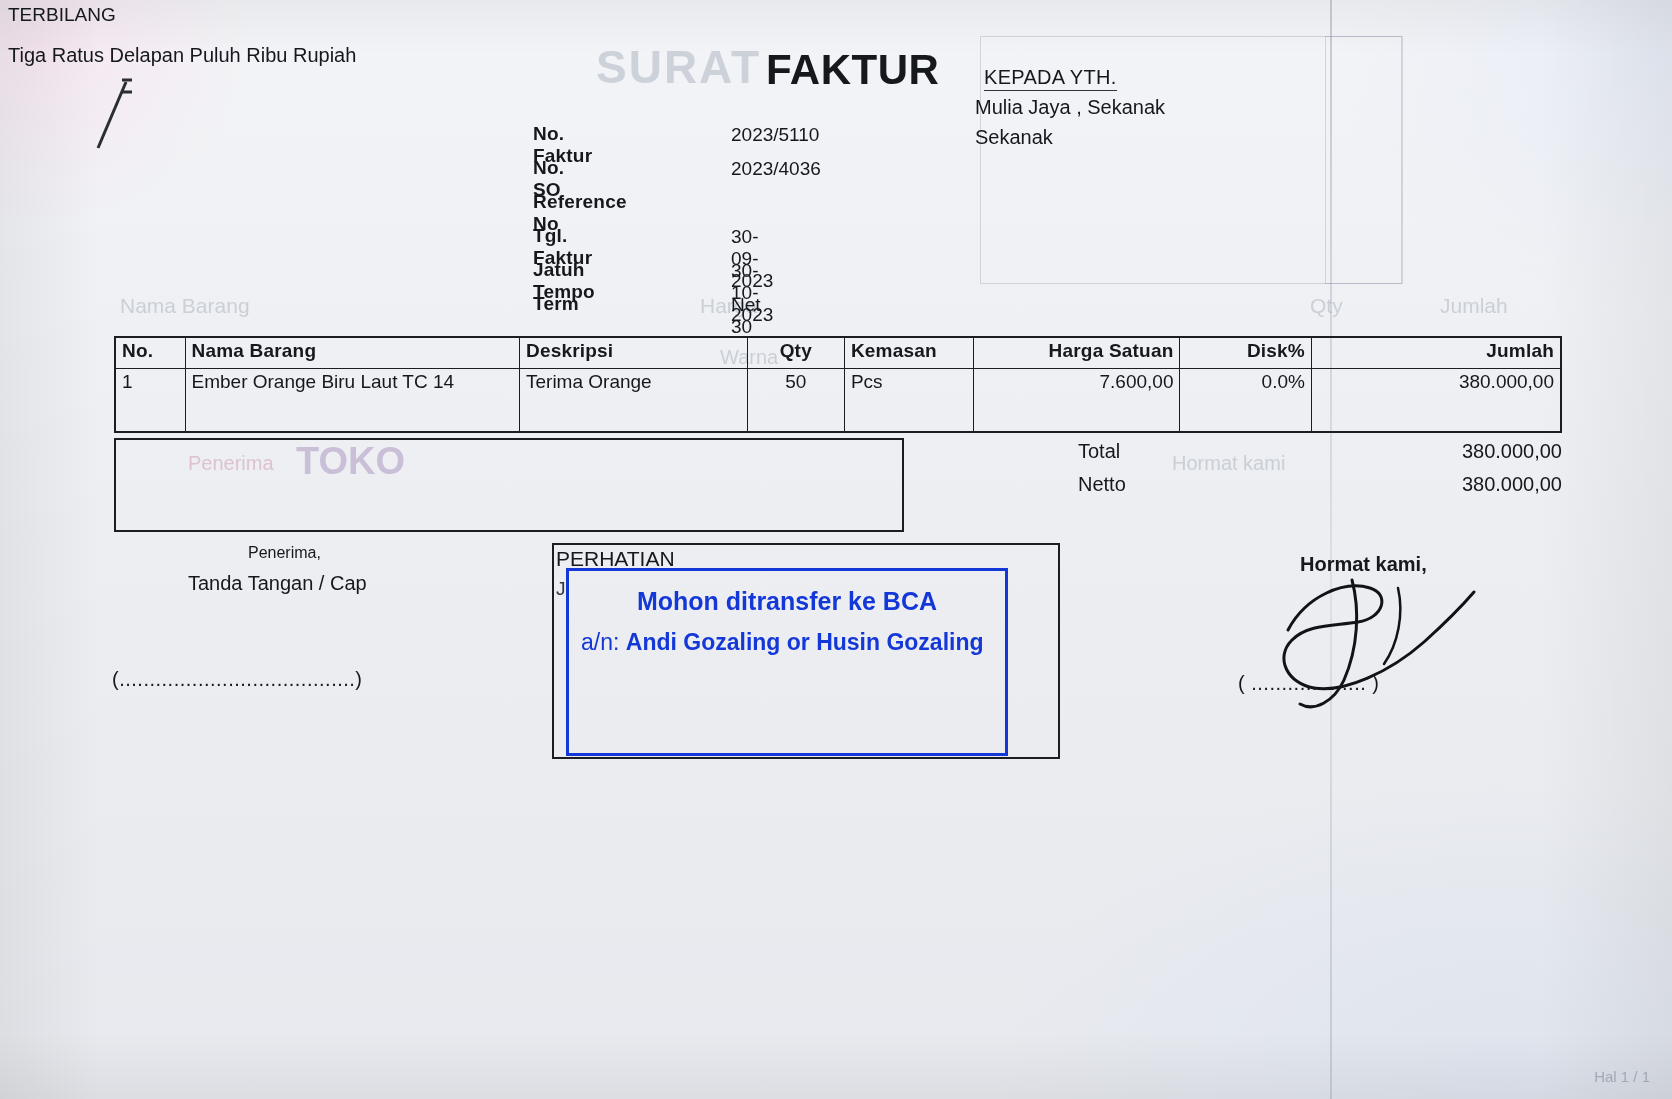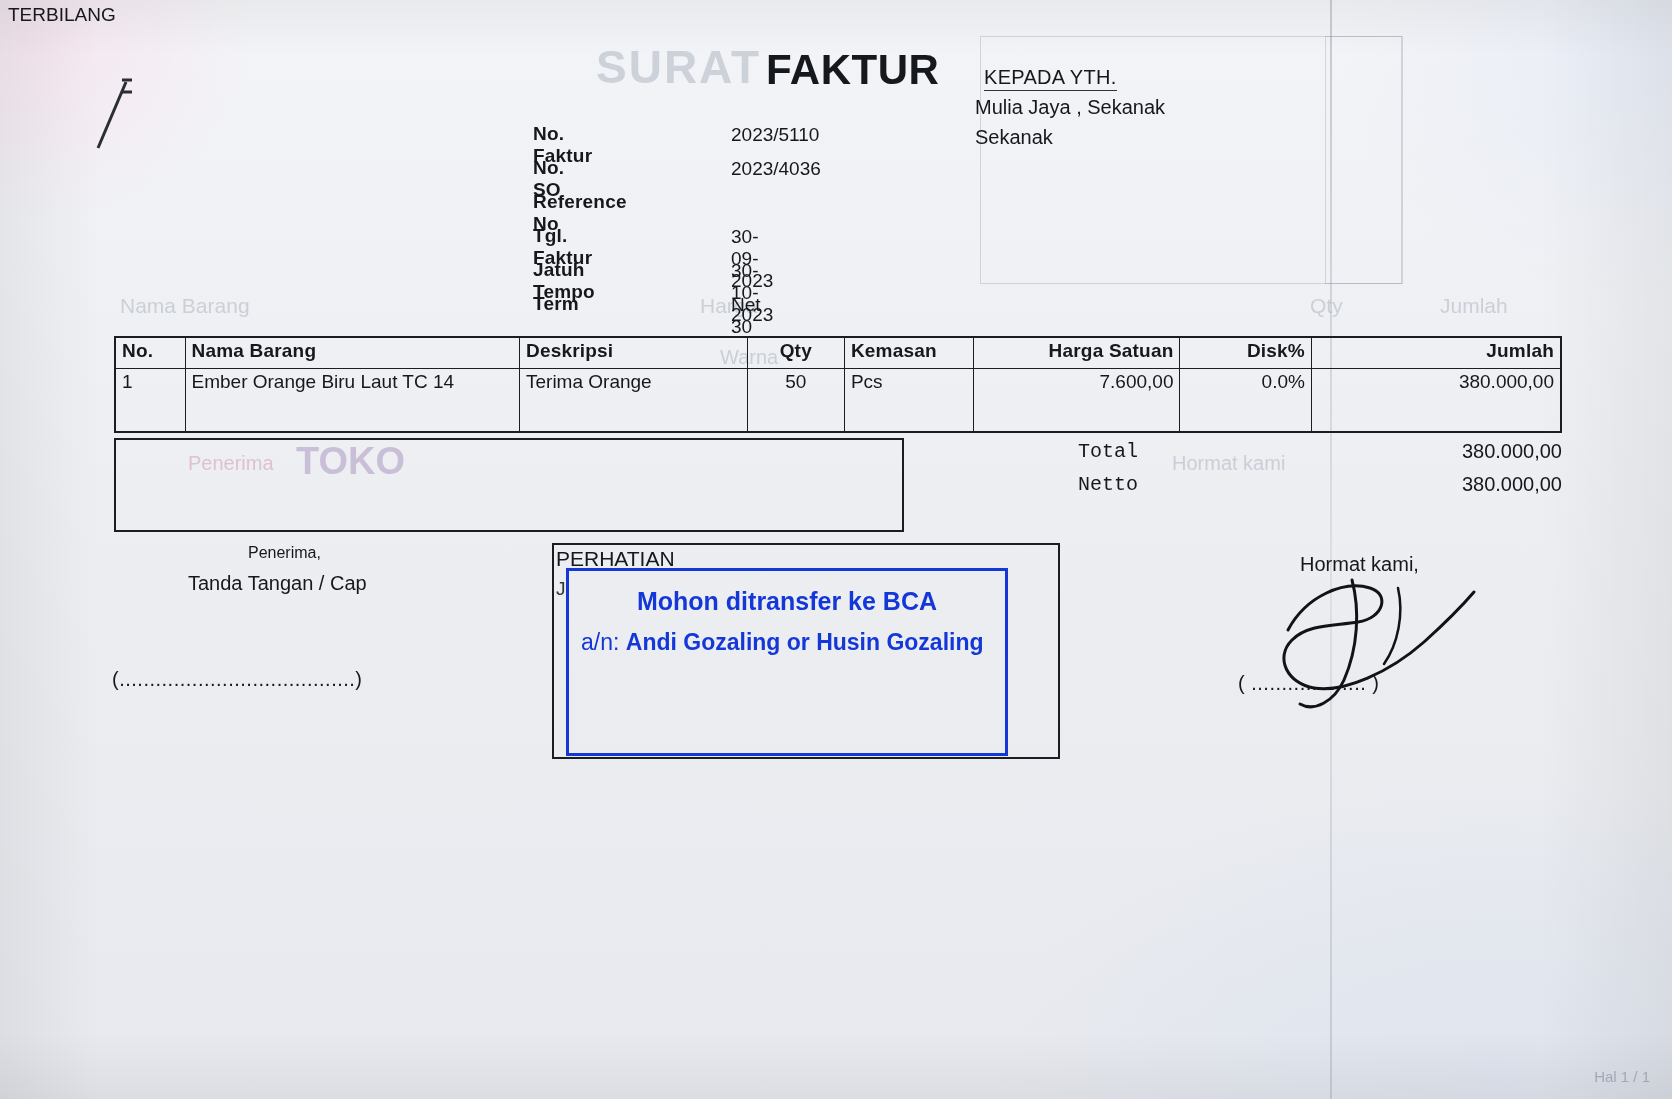--- a/index.html
+++ b/index.html
@@ -159,21 +159,21 @@
   }
   .terbilang-value {
     position: absolute;
     left: 8px;
     top: 44px;
     font-size: 20px;
   }
 
   .totals { position: absolute; left: 1070px; top: 440px; width: 492px; }
   .totals-row { position: relative; height: 33px; font-size: 20px; }
-  .totals-label { position: absolute; left: 8px; top: 0; font-family: Liberation Mono, monospace; }
+  .totals-label { position: absolute; left: 8px; top: 0; }
   .totals-value { position: absolute; right: 0; top: 0; }
 
   .penerima-1 {
     position: absolute; left: 248px; top: 544px; font-size: 16px;
   }
   .penerima-2 {
     position: absolute; left: 188px; top: 572px; font-size: 20px;
   }
   .penerima-dots {
     position: absolute; left: 112px; top: 668px; font-size: 20px; letter-spacing: 0.5px;
@@ -206,21 +206,21 @@
     text-align: center;
     background: rgba(255,255,255,0.04);
   }
   .stamp-l1 { position: absolute; left: 0; right: 0; top: 16px; font-size: 25px; }
   .stamp-l2 { position: absolute; left: 12px; right: 0; top: 58px; font-size: 23px; text-align: left; }
   .stamp-l2 .thin { font-weight: normal; }
   .stamp-l3 { position: absolute; left: 12px; right: 0; top: 98px; font-size: 24px; text-align: left; }
   .stamp-l4 { position: absolute; left: 0; right: 0; top: 140px; font-size: 25px; }
 
   .hormat {
-    position: absolute; left: 1300px; top: 553px; font-size: 20px;
+    position: absolute; left: 1300px; top: 553px; font-size: 20px; font-weight: bold;
   }
   .hormat-dots {
     position: absolute; left: 1238px; top: 672px; font-size: 20px; letter-spacing: 0.5px;
   }
   .signature {
     position: absolute; left: 1248px; top: 552px; width: 240px; height: 180px;
   }
   .clip {
     position: absolute; left: 86px; top: 76px; width: 70px; height: 80px;
   }
@@ -311,20 +311,21 @@
           <td class="c-kem">Pcs</td>
           <td class="c-harga">7.600,00</td>
           <td class="c-disk">0.0%</td>
           <td class="c-jum">380.000,00</td>
         </tr>
       </tbody>
     </table>
 
     <div class="terbilang-box"></div>
     <div class="terbilang-label">TERBILANG</div>
+    <div class="terbilang-value">Tiga Ratus Delapan Puluh Ribu Rupiah</div>
 
     <div class="totals">
       <div class="totals-row">
         <span class="totals-label">Total</span>
         <span class="totals-value">380.000,00</span>
       </div>
       <div class="totals-row">
         <span class="totals-label">Netto</span>
         <span class="totals-value">380.000,00</span>
       </div>

